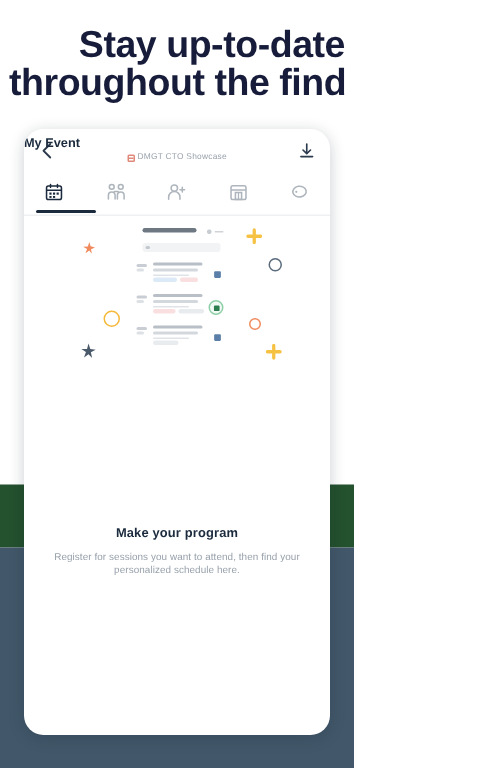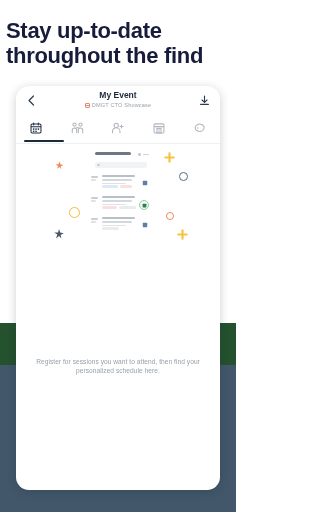--- a/index.html
+++ b/index.html
@@ -11,22 +11,22 @@
   }
   #root{position:absolute;inset:0;overflow:hidden;background:#fff;}
 
   
   .band-green{position:absolute;left:0;right:0;top:323px;height:42px;background:#24512e;}
   .band-slate{position:absolute;left:0;right:0;top:365px;bottom:0;background:#42586a;}
 
   
   .headline{
     position:absolute;left:0;right:0;top:18px;
-    text-align:left;color:#171c3a;
-    font-size:22px;font-weight:700;line-height:25px;
+    text-align:right;color:#171c3a;
+    font-size:25px;font-weight:700;line-height:25px;
     letter-spacing:-0.3px;padding:0 6px;box-sizing:border-box;
   }
   .headline div{white-space:nowrap;}
 
   
   .phone{
     position:absolute;left:16px;top:86px;width:204px;height:404px;
     background:#ffffff;border-radius:13px;
     box-shadow:0 2px 10px rgba(18,30,45,.22);
     overflow:hidden;
@@ -35,21 +35,21 @@
   
   .ph-top{position:relative;height:28px;}
   .back-btn{
     position:absolute;left:7px;top:6px;width:16px;height:16px;
     display:flex;align-items:center;justify-content:center;cursor:pointer;
   }
   .dl-btn{
     position:absolute;right:8px;top:6px;width:16px;height:16px;
     display:flex;align-items:center;justify-content:center;cursor:pointer;
   }
-  .ph-titles{position:absolute;left:0;right:0;top:4px;text-align:center;}
+  .ph-titles{position:absolute;left:0;right:0;top:4px;}
   .ph-title{font-size:8.5px;font-weight:700;color:#1b2a3d;line-height:10px;}
   .ph-sub{
     font-size:5.6px;color:#9aa3ad;line-height:9px;margin-top:1px;
     display:flex;align-items:center;justify-content:center;gap:2px;
     letter-spacing:.15px;
   }
   .mini-cal{display:inline-block;width:5px;height:5px;position:relative;}
   .mini-cal i{
     position:absolute;inset:0;border:.7px solid #e0897a;border-radius:1px;
     box-sizing:border-box;display:block;
@@ -297,17 +297,18 @@
           <div class="cm-act">
             <svg width="6" height="6" viewBox="0 0 8 8">
                 <rect x="1" y="1" width="6" height="6" rx="1" fill="#5b7fa8"></rect>
               </svg>
           </div>
         </div>
       </div>
     </div>
 
     <div class="copy">
+      <div class="copy-title">Make your program</div>
       <div class="copy-body">Register for sessions you want to attend, then find your personalized schedule here.</div>
     </div>
 
   </div>
 </div>
 
 </body></html>

